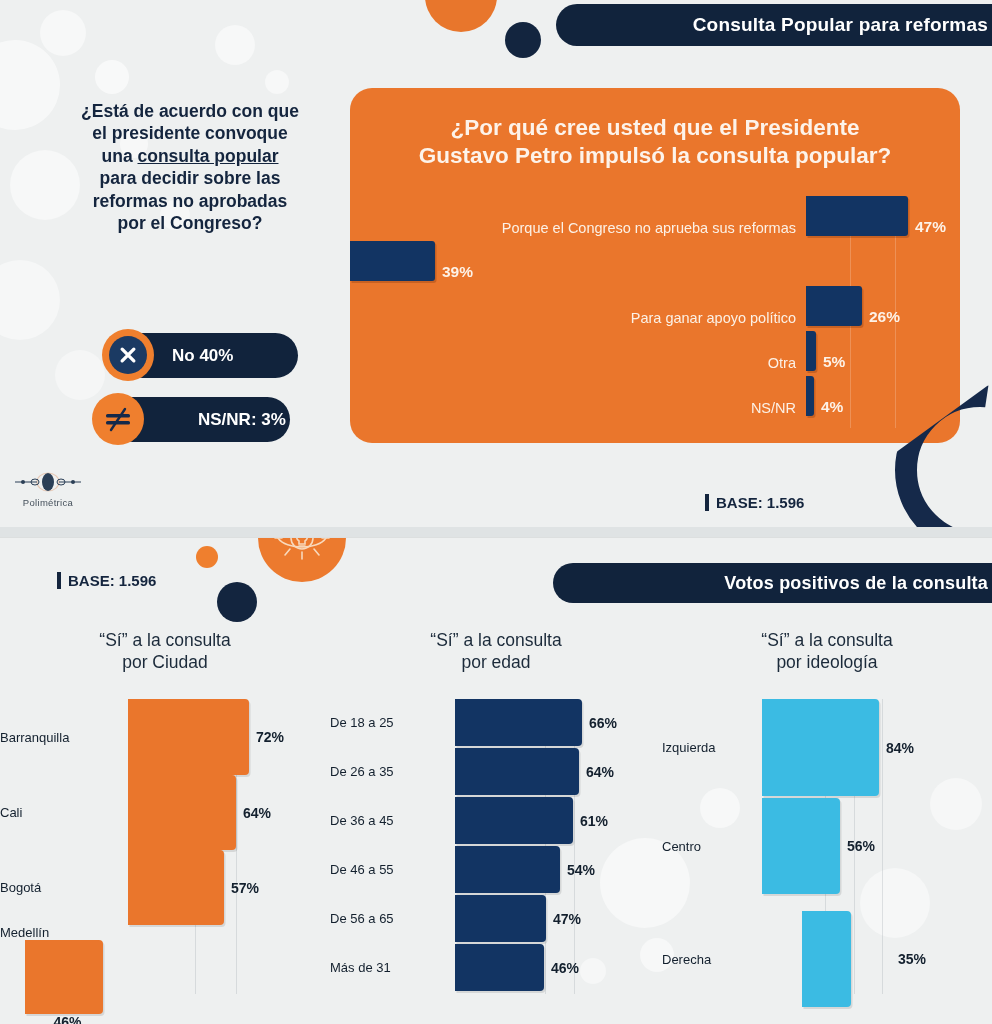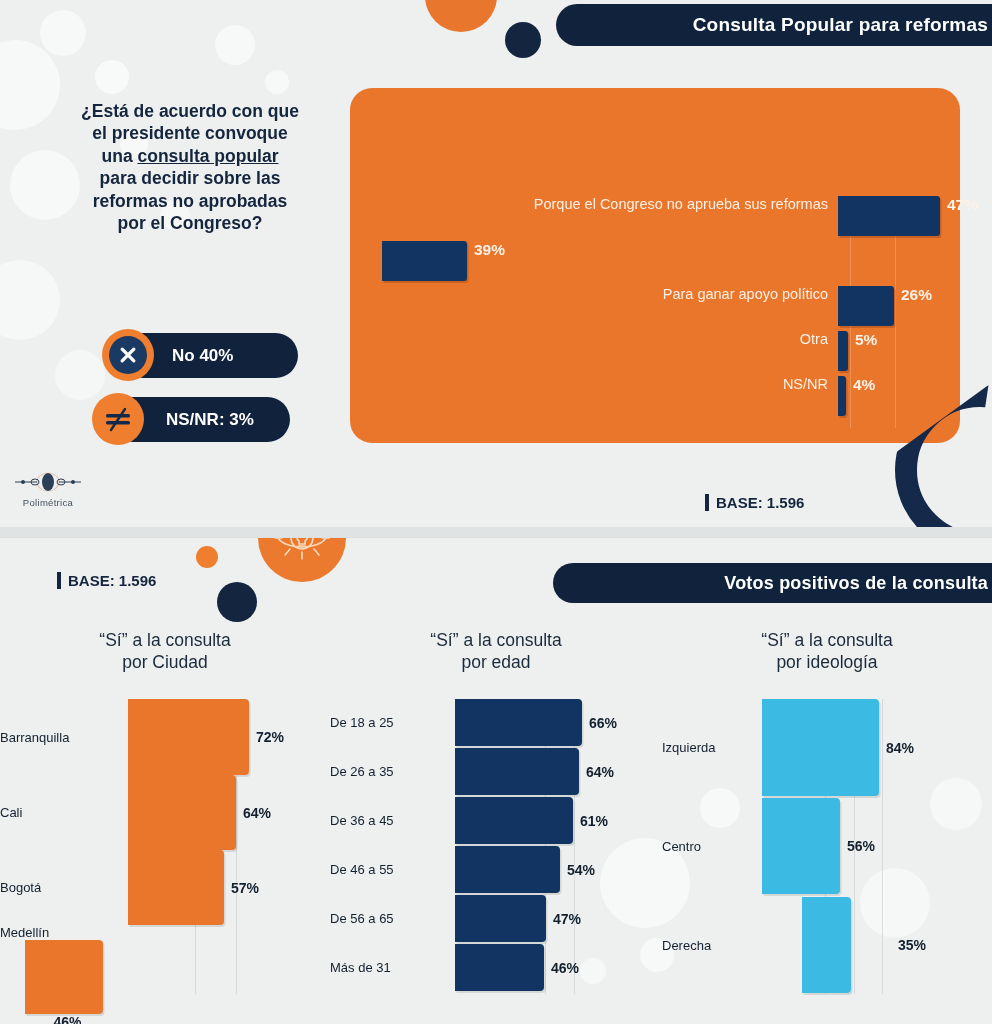--- a/index.html
+++ b/index.html
@@ -97,21 +97,21 @@
     background:#ea762c; border-radius:22px;
   }
   #orange-title{
     position:absolute; left:30px; top:26px; width:550px;
     color:#fdf3ea; text-align:center;
     font-size:22.5px; font-weight:bold; line-height:1.23;
   }
 
   
   #top-chart{ position:absolute; left:0; top:108px; width:610px; height:240px; }
-  .tc-row{ position:absolute; left:0; width:610px; display:flex; align-items:flex-start;margin-left:32px; }
+  .tc-row{ position:absolute; left:0; width:610px; display:flex; align-items:flex-end; }
   .tc-label{
     width:456px; text-align:right; padding-right:10px;
     color:#fcf1e6; font-size:14.5px; white-space:nowrap;
   }
   .tc-bar{
     background:#123463; height:40px;
     border-radius:0 3px 3px 0;
     box-shadow:1.5px 2px 0 rgba(80,25,0,.22);
   }
   .tc-val{ color:#fdf2e7; font-size:15.5px; font-weight:bold; margin-left:7px; white-space:nowrap; }
@@ -222,24 +222,28 @@
   </div>
 
   <div class="answer-pill" id="pill-nsnr">
     <span class="pill-icon solid">
       <svg width="34" height="30" viewBox="0 0 34 30">
         <rect x="5" y="10" width="24" height="3.6" rx="1.6" fill="#14294a"></rect>
         <rect x="5" y="17" width="24" height="3.6" rx="1.6" fill="#14294a"></rect>
         <path d="M24 5 L10 26" stroke="#14294a" stroke-width="2.4" stroke-linecap="round" fill="none"></path>
       </svg>
     </span>
-    <span class="pill-label" style="margin-left:56px;text-align:right;">NS/NR: 3%</span>
+    <span class="pill-label" style="margin-left:88px;text-align:right;">NS/NR: 3%</span>
   </div>
 
   <div id="orange-panel">
+    <div id="orange-title">
+      <span>¿Por qué cree usted que el Presidente</span><br>
+      <span>Gustavo Petro impulsó la consulta popular?</span>
+    </div>
 
     <div class="tc-gridline" style="left:500px;"></div>
     <div class="tc-gridline" style="left:545px;"></div>
 
     <div id="top-chart">
 
       <div class="tc-row" style="top:0px;">
         <span class="tc-label">Porque el Congreso no aprueba sus reformas</span>
         <span class="tc-bar" style="width:102px;"></span>
         <span class="tc-val">47%</span>
@@ -432,21 +436,21 @@
         <span class="bc-bar" style="width:117px;height:97px;background:#3bbbe3;"></span>
         <span class="bc-val">84%</span>
       </div>
 
       <div class="bc-row" style="top:99px;left:0;">
         <span class="bc-label" style="width:100px;">Centro</span>
         <span class="bc-bar" style="width:78px;height:96px;background:#3bbbe3;"></span>
         <span class="bc-val">56%</span>
       </div>
 
-      <div class="bc-row" style="top:198px;left:0;gap:40px;">
+      <div class="bc-row" style="top:212px;left:0;gap:40px;">
         <span class="bc-label" style="width:100px;">Derecha</span>
         <span class="bc-bar" style="width:49px;height:96px;background:#3bbbe3;"></span>
         <span class="bc-val">35%</span>
       </div>
     </div>
   </div>
 
 </div>
 
 </body></html>

